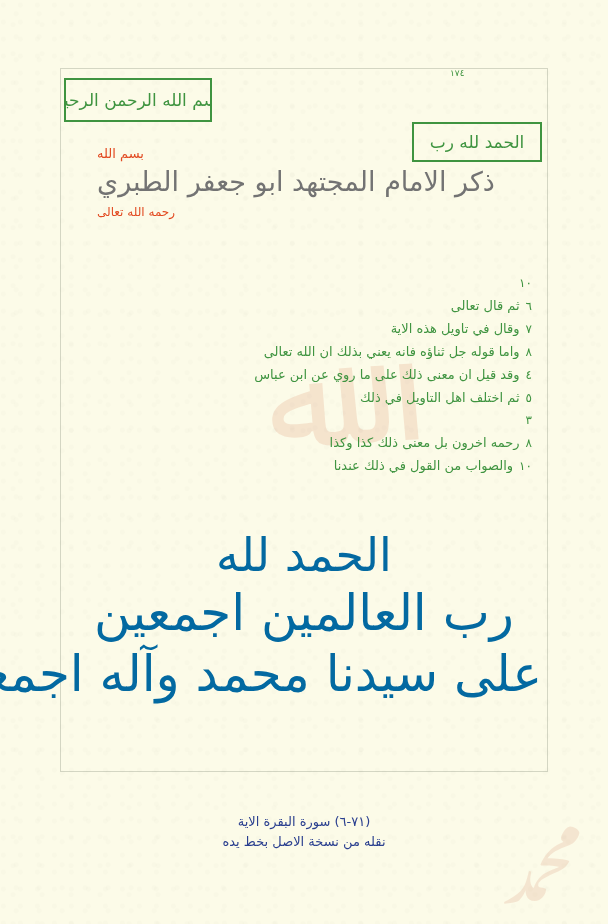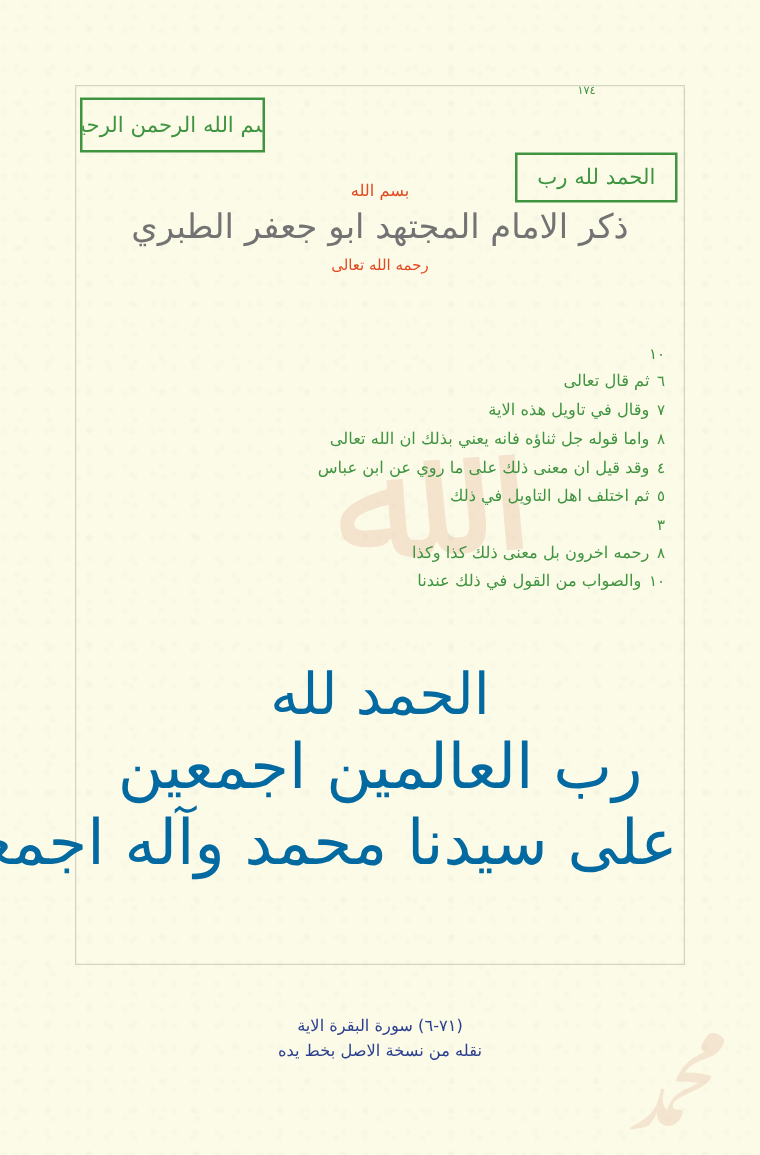--- a/index.html
+++ b/index.html
@@ -97,36 +97,37 @@
   }
   #cartouche-right {
     left: 412px;
     top: 78px;
     width: 130px;
     height: 40px;
     margin-top: 44px;
   }
   #cartouche-right-superscript {
     position: absolute;
-    left: 462px;
+    left: 450px;
     top: 68px;
     font-size: 9px;
     color: #3f9440;
     direction: rtl;
   }
 
   
   #title-block {
     position: absolute;
     left: 60px;
     top: 146px;
     width: 488px;
-    text-align: center;
+    text-align: left;
     direction: rtl;
     color: #e24a21;
+    padding-left: 37px;
   }
   #title-pre {
     font-size: 13px;
     color: #e24a21;
     letter-spacing: 1px;
     margin-bottom: 4px;
   }
   #title-main {
     font-size: 27px;
     letter-spacing: 1px;

